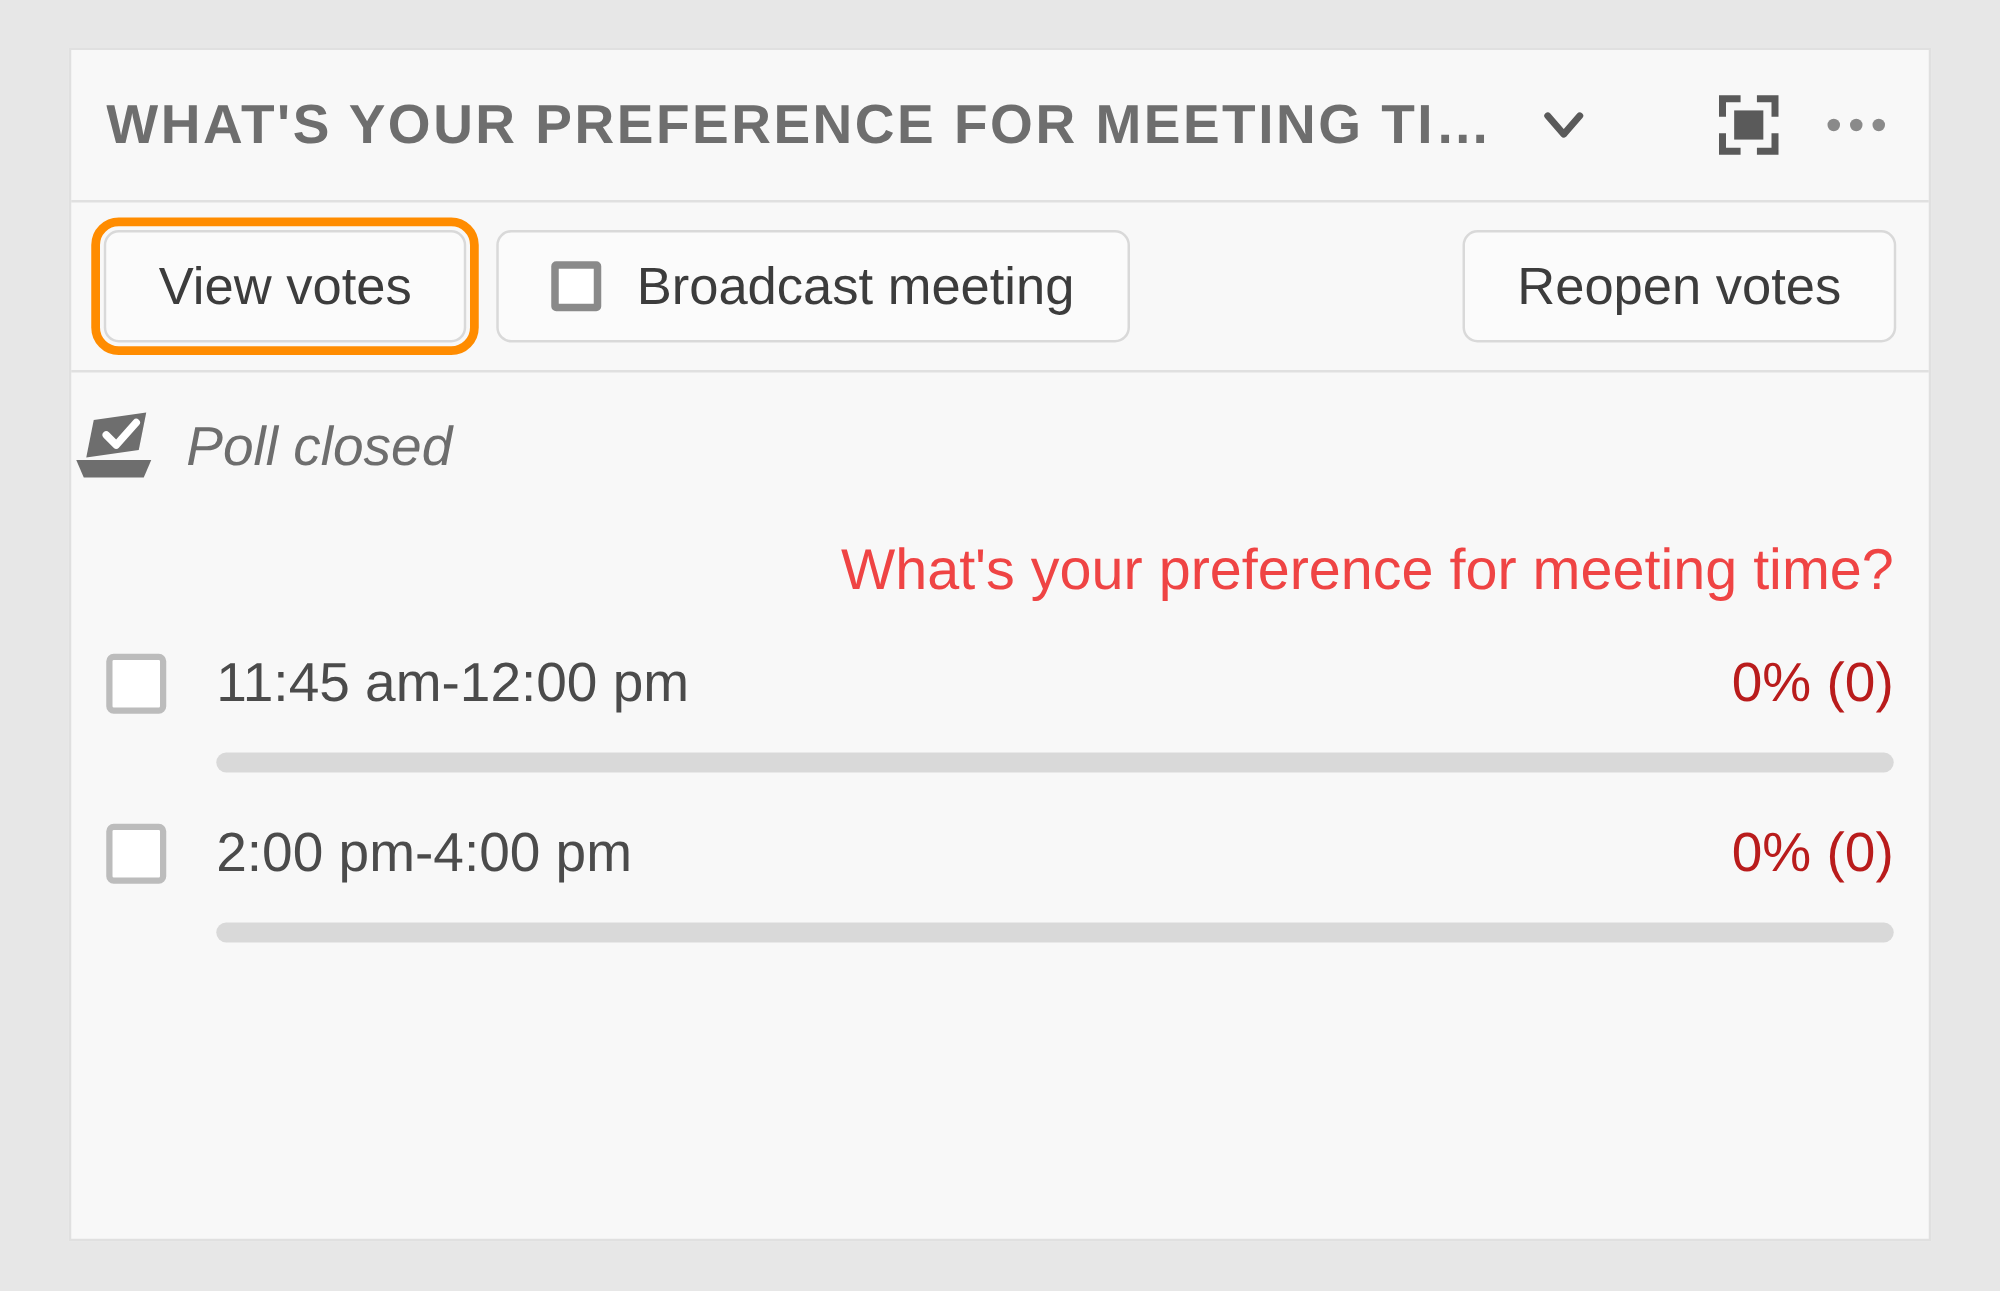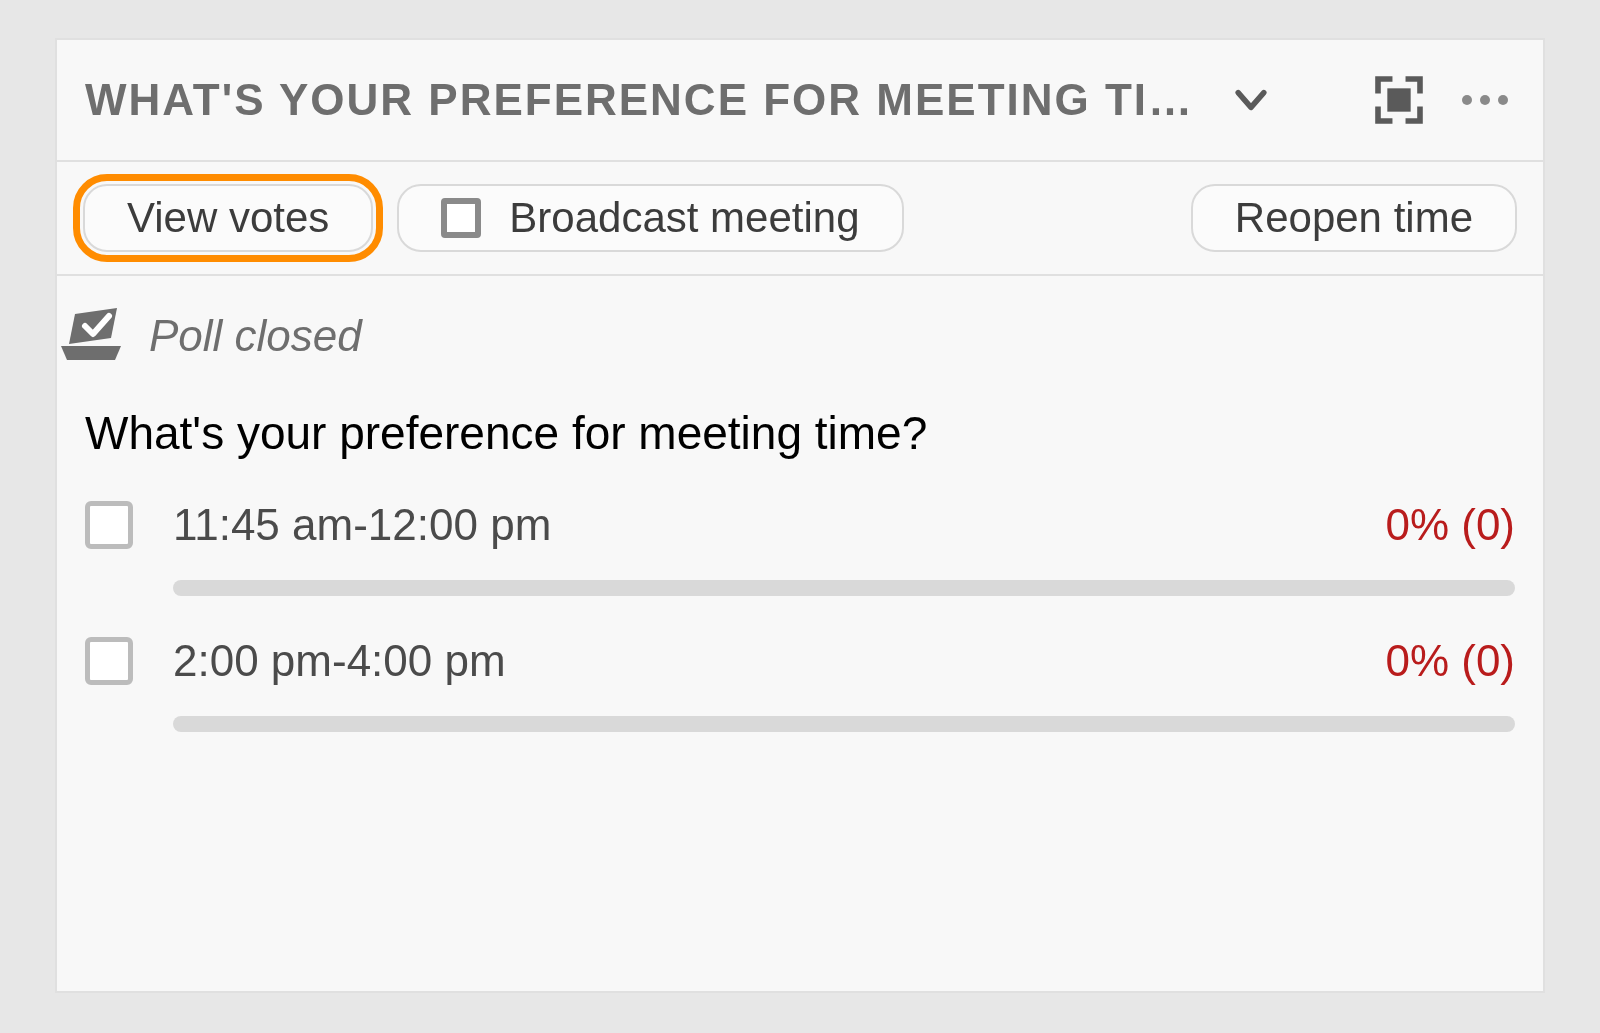--- a/index.html
+++ b/index.html
@@ -62,25 +62,25 @@
 
   
   .toolbar {
     display: flex;
     align-items: center;
     padding: 22px 26px;
     gap: 24px;
     border-bottom: 2px solid #e0e0e0;
   }
   .btn {
-    height: 68px;
+    height: 90px;
     padding: 0 42px;
     background: #fbfbfb;
     border: 2px solid #d9d9d9;
-    border-radius: 24px;
+    border-radius: 12px;
     font-size: 42px;
     color: #3c3c3c;
     display: flex;
     align-items: center;
     gap: 28px;
     cursor: pointer;
     box-sizing: border-box;
   }
   .btn-highlight {
     outline: 7px solid #ff8c00;
@@ -111,22 +111,23 @@
     color: #6e6e6e;
   }
 
   
   .content {
     padding: 0 28px;
   }
   .question {
     font-size: 46px;
     font-weight: 500;
-    color: #000000;
+    color: #ef4444;
     margin: 10px 0 40px 0;
+    text-align: right;
   }
 
   .option {
     margin-bottom: 40px;
   }
   .option-row {
     display: flex;
     align-items: center;
     gap: 40px;
   }
@@ -189,21 +190,21 @@
   <div class="toolbar">
     <div class="btn btn-highlight">
       <span>View votes</span>
     </div>
     <div class="btn">
       <span class="checkbox"></span>
       <span>Broadcast meeting</span>
     </div>
     <span class="toolbar-spacer"></span>
     <div class="btn">
-      <span>Reopen time</span>
+      <span>Reopen votes</span>
     </div>
   </div>
 
   <div class="status">
     <span>
       <svg width="68" height="56" viewBox="0 0 68 56">
         <polygon points="18,8 60,2 54,32 12,38" fill="#6e6e6e"></polygon>
         <path d="M28 20 l8 8 l16 -18" fill="none" stroke="#ffffff" stroke-width="6" stroke-linecap="round" stroke-linejoin="round"></path>
         <path d="M4 40 h60 l-6 14 h-48 z" fill="#6e6e6e"></path>
       </svg>

